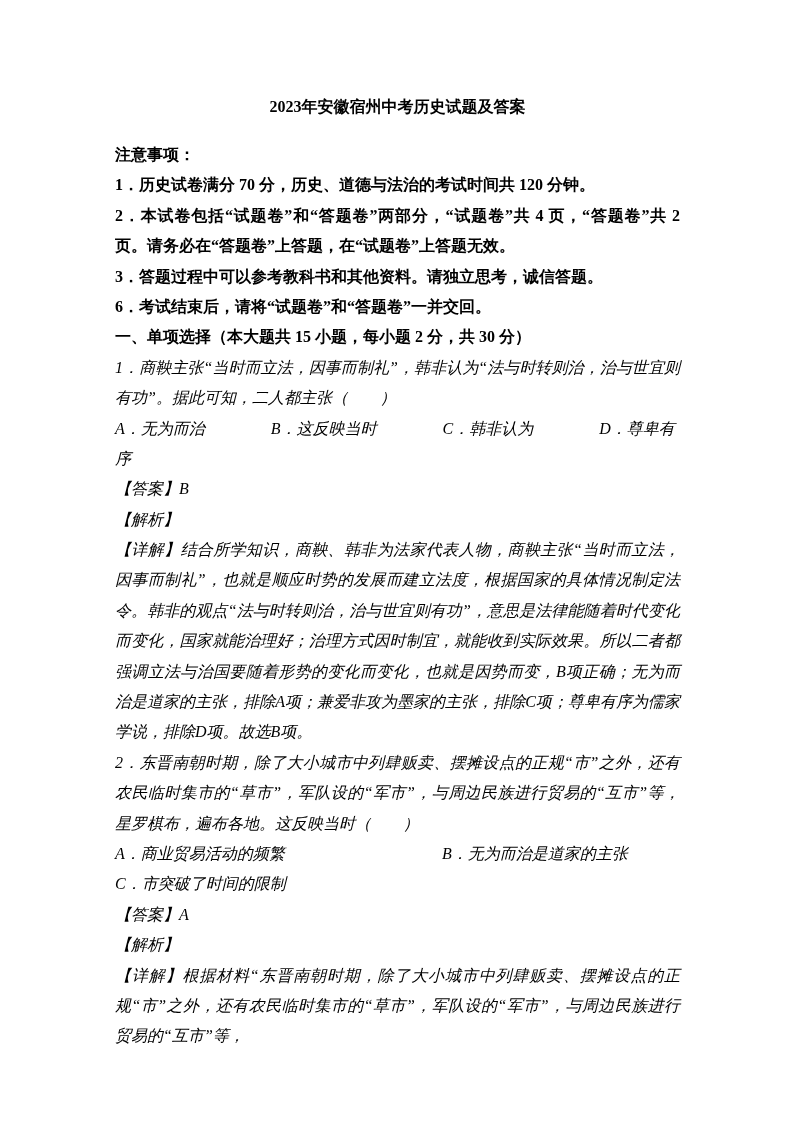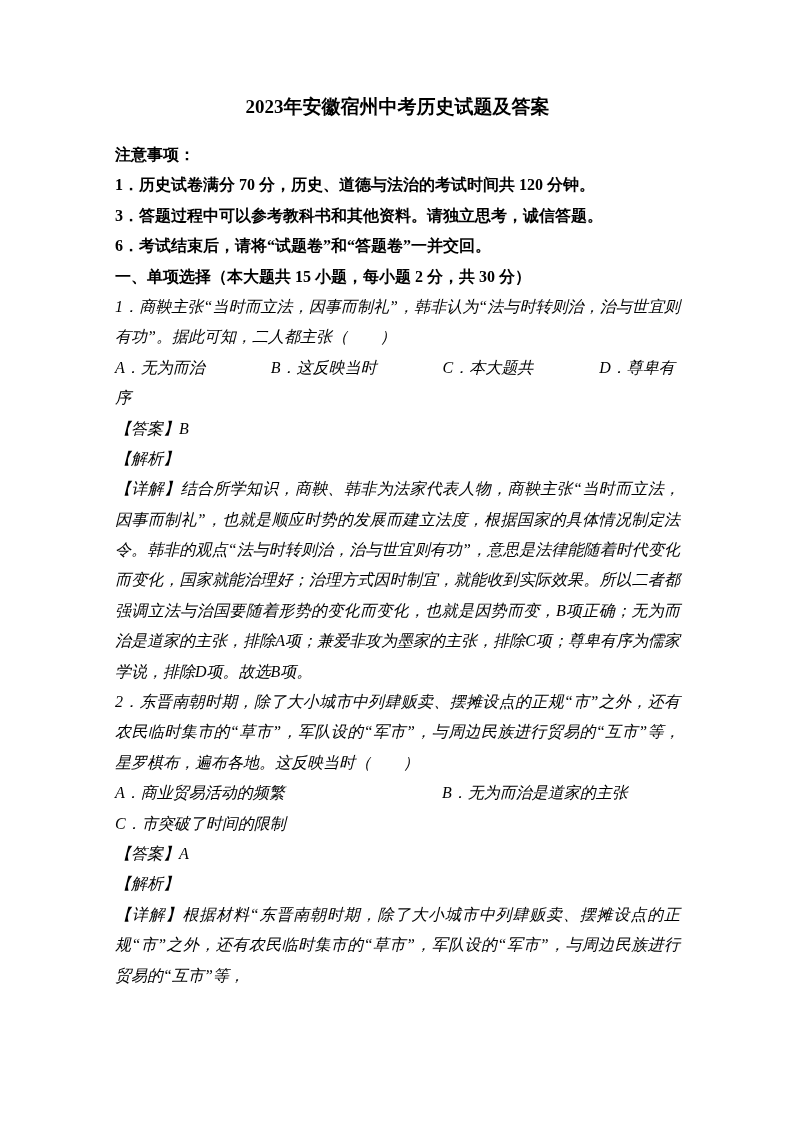--- a/index.html
+++ b/index.html
@@ -16,21 +16,21 @@
     box-sizing: border-box;
     padding: 92px 114px 0 115px;
     font-family: "Liberation Serif", "DejaVu Serif", serif;
     color: #000000;
     font-size: 16px;
     overflow: hidden;
   }
   .title {
     margin: 0 0 18px 0;
     text-align: center;
-    font-size: 19px;
+    font-size: 16px;
     font-weight: bold;
     line-height: 30px;
   }
   p {
     margin: 0;
     line-height: 1.9;
     text-align: justify;
     text-justify: inter-ideograph;
   }
   .bold { font-weight: bold; }
@@ -52,34 +52,35 @@
 <body>
 
 <div class="page">
 
   <h1 class="title">2023年安徽宿州中考历史试题及答案</h1>
 
   <p class="bold">注意事项：</p>
 
   <p class="bold">1．历史试卷满分 70 分，历史、道德与法治的考试时间共 120 分钟。</p>
 
+  <p class="bold">2．本试卷包括“试题卷”和“答题卷”两部分，“试题卷”共 4 页，“答题卷”共 2 页。请务必在“答题卷”上答题，在“试题卷”上答题无效。</p>
 
   <p class="bold">3．答题过程中可以参考教科书和其他资料。请独立思考，诚信答题。</p>
 
   <p class="bold">6．考试结束后，请将“试题卷”和“答题卷”一并交回。</p>
 
   <p class="bold">一、单项选择（本大题共 15 小题，每小题 2 分，共 30 分）</p>
 
   <section>
     <p>1．商鞅主张“当时而立法，因事而制礼”，韩非认为“法与时转则治，治与世宜则有功”。据此可知，二人都主张（　　）</p>
 
     <p class="options-inline">
       <span class="opt">A．无为而治</span>
       <span class="opt">B．这反映当时</span>
-      <span class="opt">C．本大题共</span>
+      <span class="opt">C．韩非认为</span>
       <span class="opt">D．尊卑有序</span>
     </p>
 
     <p>【答案】B</p>
 
     <p>【解析】</p>
 
     <p>【详解】结合所学知识，商鞅、韩非为法家代表人物，商鞅主张“当时而立法，因事而制礼”，也就是顺应时势的发展而建立法度，根据国家的具体情况制定法令。韩非的观点“法与时转则治，治与世宜则有功”，意思是法律能随着时代变化而变化，国家就能治理好；治理方式因时制宜，就能收到实际效果。所以二者都强调立法与治国要随着形势的变化而变化，也就是因势而变，B项正确；无为而治是道家的主张，排除A项；兼爱非攻为墨家的主张，排除C项；尊卑有序为儒家学说，排除D项。故选B项。</p>
   </section>
 

